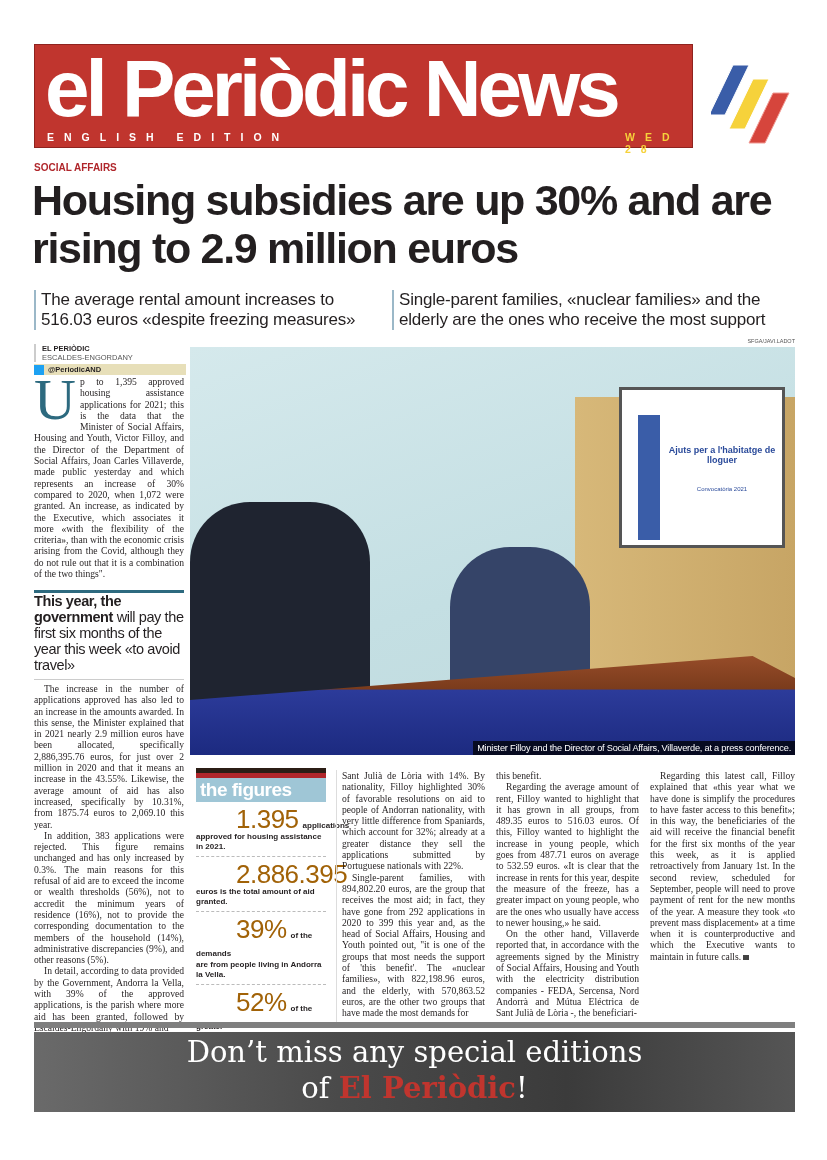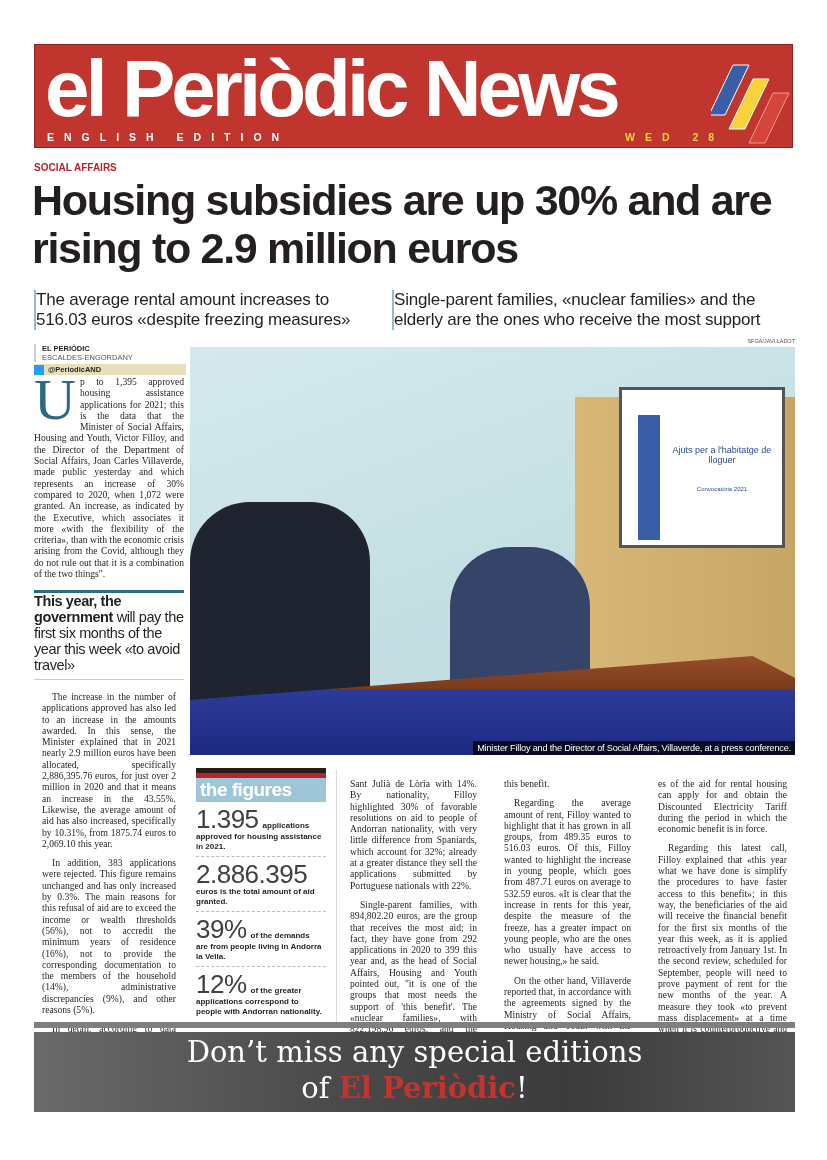--- a/index.html
+++ b/index.html
@@ -1,56 +1,56 @@
 <!DOCTYPE html>
 <html><head>
 <meta charset="utf-8">
 <style>
   html, body { margin:0; padding:0; background:#fff; }
   body { width:827px; height:1160px; position:relative; overflow:hidden; font-family:"Liberation Sans", sans-serif; color:#231f20; }
-  .masthead { position:absolute; left:34px; top:44px; width:759px; height:104px; background:#c0352e; border:1px solid #8f231f; box-sizing:border-box; }
+  .masthead { position:absolute; left:34px; top:44px; width:659px; height:104px; background:#c0352e; border:1px solid #8f231f; box-sizing:border-box; }
   .mast-title { position:absolute; left:10px; top:-6px; font-family:"Liberation Sans", sans-serif; font-weight:bold; font-size:80px; color:#fff; letter-spacing:-4px; line-height:100px; white-space:nowrap; }
   .mast-edition { position:absolute; left:12px; top:86px; font-size:10.5px; font-weight:bold; color:#fff; letter-spacing:10px; }
   .mast-date { position:absolute; left:590px; top:86px; font-size:10.5px; font-weight:bold; color:#f6d23b; letter-spacing:10px; }
   .mast-logo { position:absolute; left:676px; top:12px; width:80px; height:90px; }
   .section { position:absolute; left:34px; top:162px; font-size:10px; font-weight:bold; color:#b0262b; }
   .headline { position:absolute; left:32px; top:176px; width:770px; font-size:43px; font-weight:bold; line-height:48px; color:#231f20; letter-spacing:-1.3px; }
-  .subhead { position:absolute; top:290px; font-size:17px; line-height:20px; color:#231f20; border-left:2px solid #9bb8c8; letter-spacing:-0.2px; }
+  .subhead { position:absolute; top:290px; font-size:17px; line-height:20px; color:#231f20; border-left:2px solid #9bb8c8; padding-left:5px; letter-spacing:-0.2px; }
   .sub1 { left:34px; width:345px; }
   .sub2 { left:392px; width:410px; }
   .byline { position:absolute; left:34px; top:344px; width:152px; }
   .byline .b1 { font-size:7.5px; font-weight:bold; border-left:2px solid #ccc; padding-left:6px; }
   .byline .b2 { font-size:7.5px; color:#555; border-left:2px solid #ccc; padding-left:6px; }
   .twitter { margin-top:2px; background:#e7dfb9; font-size:7.5px; font-weight:bold; height:11px; line-height:11px; display:flex; align-items:center; }
   .tw-icon { width:10px; height:10px; background:#1da1f2; display:inline-block; margin-right:4px; }
   .body-text { font-family:"Liberation Serif", serif; font-size:9.6px; line-height:11.3px; color:#231f20; text-align:justify; }
   .col1a { position:absolute; left:34px; top:376px; width:150px; }
   .dropcap { float:left; font-family:"Liberation Serif", serif; font-size:58px; line-height:44px; color:#2d6a7f; margin:2px 4px 0 0; }
   .quote-box { position:absolute; left:34px; top:590px; width:150px; border-top:3px solid #2d6a7f; border-bottom:1px solid #ccc; padding-bottom:6px; }
   .quote-box .q { font-size:14.5px; line-height:16px; letter-spacing:-0.4px; }
   .quote-box b { font-weight:bold; }
   .col1b { position:absolute; left:34px; top:683px; width:150px; }
-  .col1b p, .col3 p, .col4 p, .col5 p { margin:8px; text-indent:10px; }
+  .col1b p, .col3 p, .col4 p, .col5 p { margin:0; text-indent:10px; }
   .photo { position:absolute; left:190px; top:347px; width:605px; height:408px; background:linear-gradient(160deg,#d5e9ec 0%,#c4dfe3 55%,#bfd9dc 100%); overflow:hidden; }
   .photo-credit { position:absolute; right:32px; top:338px; font-size:5.5px; color:#555; }
   .wall-wood { position:absolute; right:0; top:50px; width:220px; height:330px; background:linear-gradient(90deg,#d7b879,#c7a565); }
   .screen { position:absolute; right:10px; top:40px; width:160px; height:155px; background:#fff; border:3px solid #555; }
   .screen-band { position:absolute; left:16px; top:25px; width:22px; height:125px; background:#3a5da8; }
-  .screen-t1 { position:absolute; left:45px; top:55px; width:110px; text-align:center; font-size:9px; font-weight:normal; color:#2a4a9a; }
+  .screen-t1 { position:absolute; left:45px; top:55px; width:110px; text-align:center; font-size:9px; font-weight:bold; color:#2a4a9a; }
   .screen-t2 { position:absolute; left:45px; top:96px; width:110px; text-align:center; font-size:6px; color:#2a4a9a; }
   .desk { position:absolute; left:0; bottom:0; width:100%; height:110px; background:linear-gradient(180deg,#a0522d 0%,#7a3b1c 40%,#2c3b9a 41%,#1c2a80 100%); clip-path:polygon(0 50%,70% 20%,93% 10%,100% 30%,100% 100%,0 100%); }
   .person1 { position:absolute; left:0; top:155px; width:180px; height:210px; background:#1f2430; border-radius:60px 60px 0 0; }
   .person2 { position:absolute; left:260px; top:200px; width:140px; height:160px; background:#354468; border-radius:60px 60px 0 0; }
   .caption { position:absolute; right:0; bottom:0; background:rgba(0,0,0,0.75); color:#fff; font-size:9.2px; padding:2px 4px; letter-spacing:-0.2px;margin-left:36px; }
   .figures { position:absolute; left:196px; top:768px; width:130px; }
   .fig-bars { height:10px; background:linear-gradient(180deg,#2b1d15 0 50%,#b0262b 50% 100%); }
   .fig-title { background:#9fc6d6; color:#fff; font-weight:bold; font-size:19px; padding:1px 4px; letter-spacing:-0.5px; }
   .fig-item { border-bottom:1px dashed #bbb; padding:4px 0 4px; }
   .fig-item:last-child { border-bottom:none; }
-  .fig-num { font-size:26px; color:#404040; line-height:26px; letter-spacing:-0.5px; }
+  .fig-num { font-size:26px; color:#a16207; line-height:26px; letter-spacing:-0.5px;margin-left:40px; }
   .fig-inline { font-size:8px; font-weight:bold; margin-left:4px; }
   .fig-desc { font-size:8px; font-weight:bold; line-height:10px; }
   .col3 { position:absolute; left:342px; top:770px; width:143px; }
   .col4 { position:absolute; left:496px; top:770px; width:143px; }
   .col5 { position:absolute; left:650px; top:770px; width:145px; }
   .col-rule { position:absolute; top:770px; width:1px; height:255px; background:#ddd; }
   .bottom-bar { position:absolute; left:34px; top:1022px; width:761px; height:6px; background:#7f7f7f; }
   .promo { position:absolute; left:34px; top:1032px; width:761px; height:80px; background:linear-gradient(90deg,#6a6a6a,#4a4a4a 40%,#3b3b3b 70%,#555); color:#fff; text-align:center; font-family:"DejaVu Serif", serif; }
   .promo-l1 { font-size:29px; line-height:36px; padding-top:2px; }
   .promo-l2 { font-size:29px; line-height:36px; }
@@ -124,37 +124,36 @@
   </div>
   <div class="fig-item">
     <span class="fig-num">2.886.395</span><span class="fig-inline"></span>
     <div class="fig-desc">euros is the total amount of aid granted.</div>
   </div>
   <div class="fig-item">
     <span class="fig-num">39%</span><span class="fig-inline">of the demands</span>
     <div class="fig-desc">are from people living in Andorra la Vella.</div>
   </div>
   <div class="fig-item">
-    <span class="fig-num">12%</span><span class="fig-inline">of the greater</span>
+    <span class="fig-num">52%</span><span class="fig-inline">of the greater</span>
     <div class="fig-desc">applications correspond to people with Andorran nationality.</div>
   </div>
 </div>
 
 <div class="col-rule" style="left:336px"></div>
 <div class="col3 body-text">
   <p style="text-indent:0">Sant Julià de Lòria with 14%. By nationality, Filloy highlighted 30% of favorable resolutions on aid to people of Andorran nationality, with very little difference from Spaniards, which account for 32%; already at a greater distance they sell the applications submitted by Portuguese nationals with 22%.</p>
   <p>Single-parent families, with 894,802.20 euros, are the group that receives the most aid; in fact, they have gone from 292 applications in 2020 to 399 this year and, as the head of Social Affairs, Housing and Youth pointed out, "it is one of the groups that most needs the support of 'this benefit'. The «nuclear families», with 822,198.96 euros, and the elderly, with 570,863.52 euros, are the other two groups that have made the most demands for</p>
 </div>
 <div class="col4 body-text">
   <p style="text-indent:0">this benefit.</p>
   <p>Regarding the average amount of rent, Filloy wanted to highlight that it has grown in all groups, from 489.35 euros to 516.03 euros. Of this, Filloy wanted to highlight the increase in young people, which goes from 487.71 euros on average to 532.59 euros. «It is clear that the increase in rents for this year, despite the measure of the freeze, has a greater impact on young people, who are the ones who usually have access to newer housing,» he said.</p>
   <p>On the other hand, Villaverde reported that, in accordance with the agreements signed by the Ministry of Social Affairs, Housing and Youth with the electricity distribution companies - FEDA, Sercensa, Nord Andorrà and Mútua Eléctrica de Sant Julià de Lòria -, the beneficiari-</p>
 </div>
 <div class="col5 body-text">
-  <p style="text-indent:0">es of the aid for rental housing can apply for and obtain the Discounted Electricity Tariff during the period in which the economic benefit is in force.</p>
   <p><span>Regarding this latest call, Filloy explained that «this year what we have done is simplify the procedures to have faster access to this benefit»; in this way, the beneficiaries of the aid will receive the financial benefit for the first six months of the year this week, as it is applied retroactively from January 1st. In the second review, scheduled for September, people will need to prove payment of rent for the new months of the year. A measure they took «to prevent mass displacement» at a time when it is counterproductive and which the Executive wants to maintain in future calls.</span><span class="endmark"></span></p>
 </div>
 
 <div class="bottom-bar"></div>
 <div class="promo">
   <div class="promo-l1">Don’t miss any special editions</div>
   <div class="promo-l2"><span>of </span><span class="promo-brand">El Periòdic</span><span>!</span></div>
 </div>
 
 </body></html>

